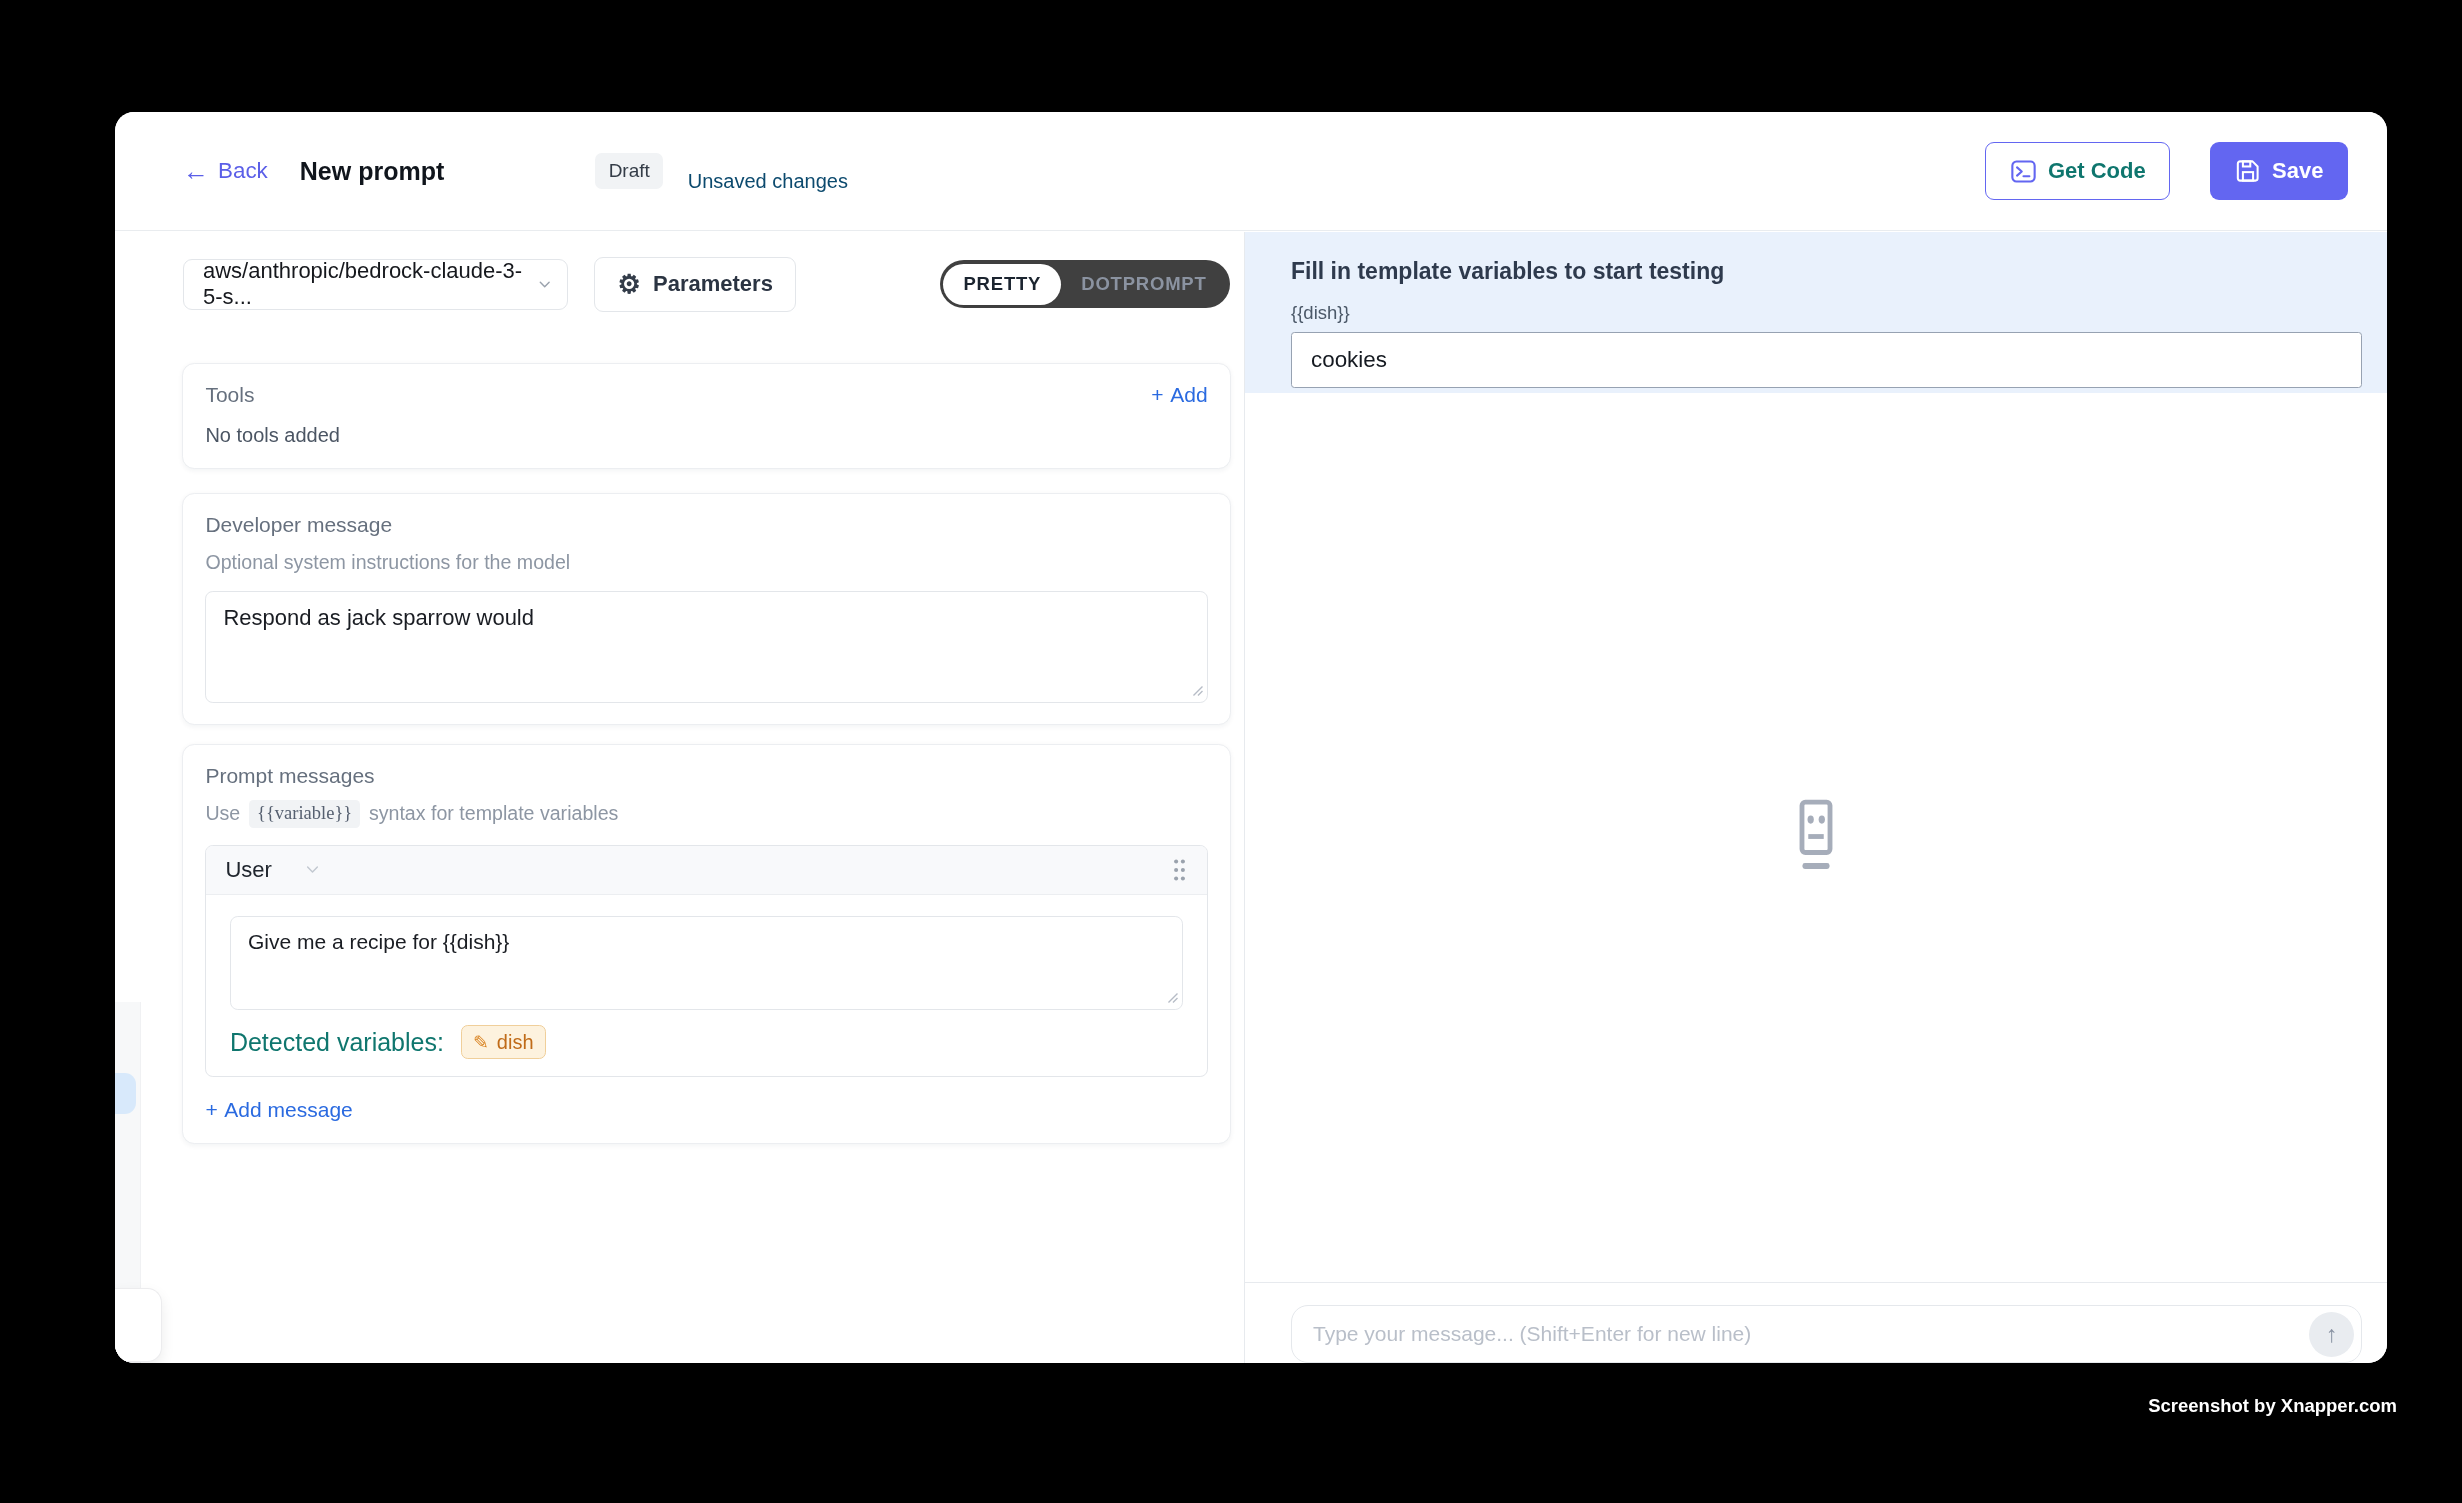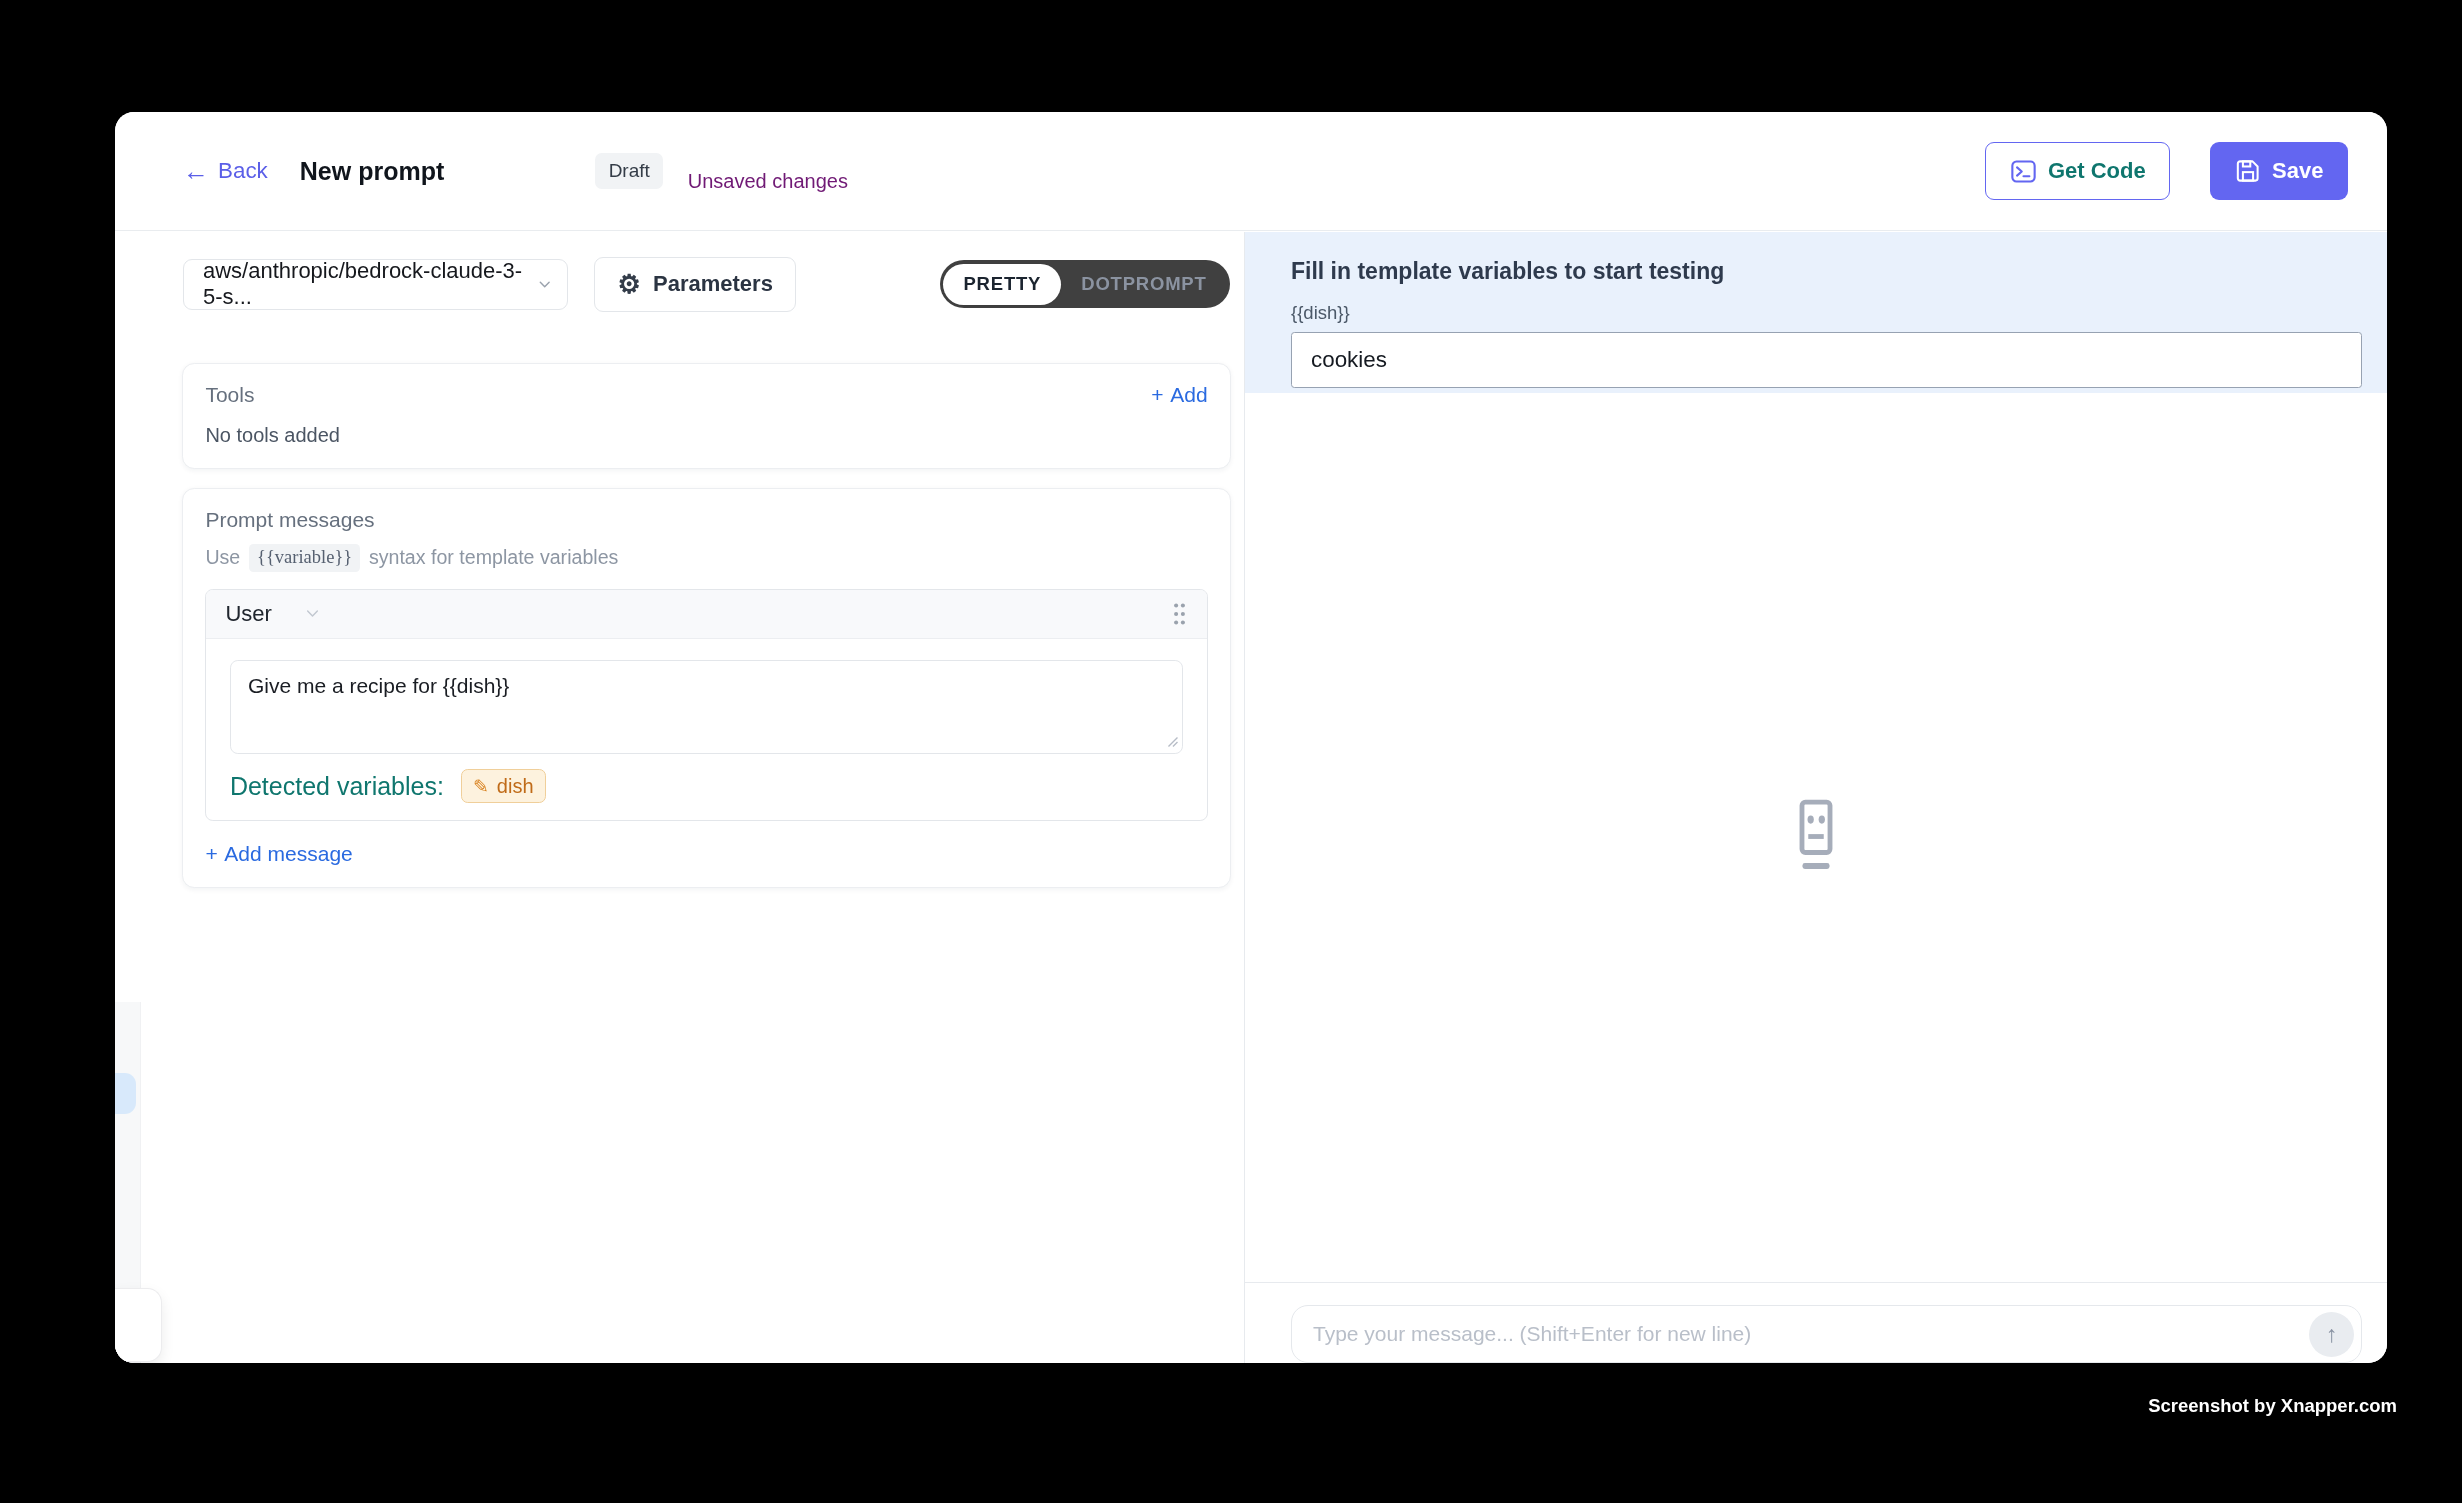--- a/index.html
+++ b/index.html
@@ -17,21 +17,21 @@
   
   .app-header {
     position:absolute; left:0; top:0; right:0; height:119px;
     display:flex; align-items:center; padding:0 39px 0 68px;
     border-bottom:1.1px solid #e9ecef; background:#fff; z-index:5;
   }
   .back-link { display:flex; align-items:center; gap:9px; color:#5b5fe8; font-size:22.4px; cursor:pointer; }
   .back-link .arrow { font-size:26px; line-height:1; }
   .page-title { margin-left:32px; font-size:25px; font-weight:700; color:#10151c; }
   .draft-badge { margin-left:151px; background:#f1f3f5; color:#343c47; font-size:19px; padding:6.7px 13.4px; border-radius:6.7px; }
-  .unsaved { margin-left:24.6px; color:#701a75; font-size:20px;margin-top:20px; }
+  .unsaved { margin-left:24.6px; color:#0c4a6e; font-size:20px;margin-top:20px; }
   .header-spacer { flex:1; }
   .btn { display:flex; align-items:center; justify-content:center; gap:11.2px; border-radius:9px; font-size:22px; font-weight:600; cursor:pointer; }
   .btn-get-code { height:58px; padding:0 23.5px; border:1.7px solid #6366f1; color:#0f766e; background:#fff; }
   .btn-save { height:58px; padding:0 24.6px; margin-left:40px; background:#6366f1; color:#fff; border:none; }
 
   
   .main { position:absolute; top:120px; left:0; right:0; bottom:0; display:flex;justify-content:flex-end; }
   .left-panel { width:1129px; position:relative; background:#fff; }
   .right-panel { flex:1; border-left:1.1px solid #e7eaee; background:#fff; display:flex; flex-direction:column; }
 
@@ -190,20 +190,31 @@
           <div class="tools-row">
             <div class="card-title">Tools</div>
             <div class="link">
               <span>+</span>
               <span>Add</span>
             </div>
           </div>
           <div class="tools-empty">No tools added</div>
         </div>
 
+        <div class="card dev-card">
+          <div class="card-title">Developer message</div>
+          <div class="card-sub">Optional system instructions for the model</div>
+          <div class="ta-wrap">
+            <textarea class="dev-ta" spellcheck="false" style="">Respond as jack sparrow would</textarea>
+            <svg class="grip" width="14.6" height="14.6" viewBox="0 0 26 26">
+                <line x1="8" y1="24" x2="24" y2="8" stroke="#b6bcc6" stroke-width="2.4"></line>
+                <line x1="16" y1="24" x2="24" y2="16" stroke="#b6bcc6" stroke-width="2.4"></line>
+              </svg>
+          </div>
+        </div>
 
         <div class="card prompt-card">
           <div class="card-title">Prompt messages</div>
           <div class="hint-row">
             <span>Use</span>
             <span class="code-chip">{{variable}}</span>
             <span>syntax for template variables</span>
           </div>
 
           <div class="msg-block">

